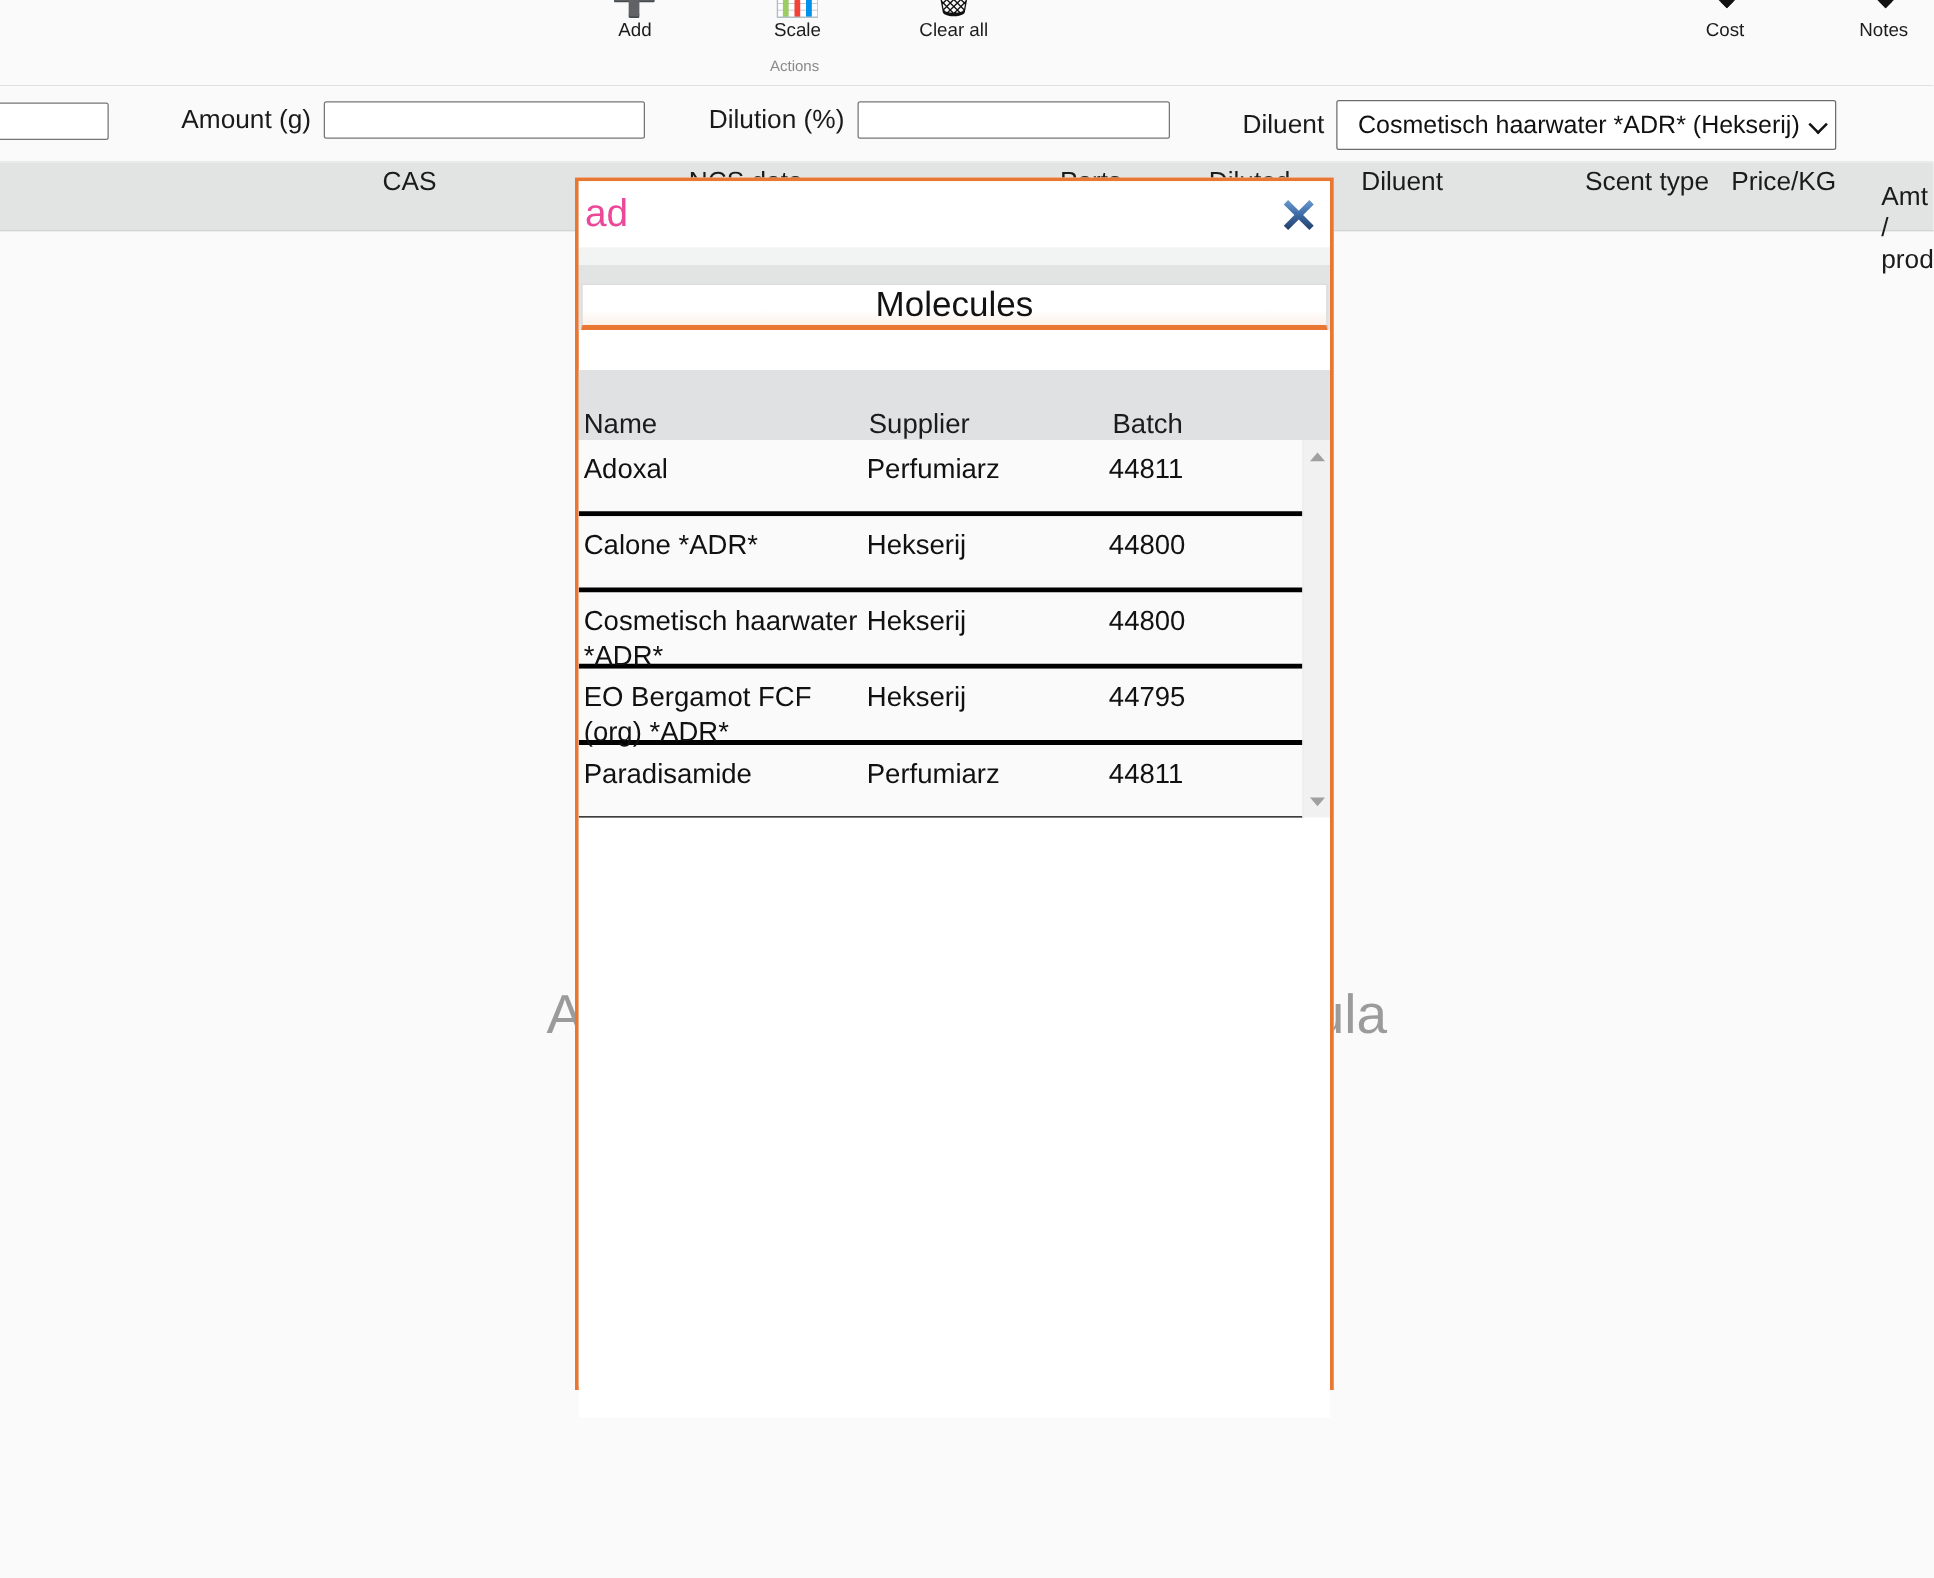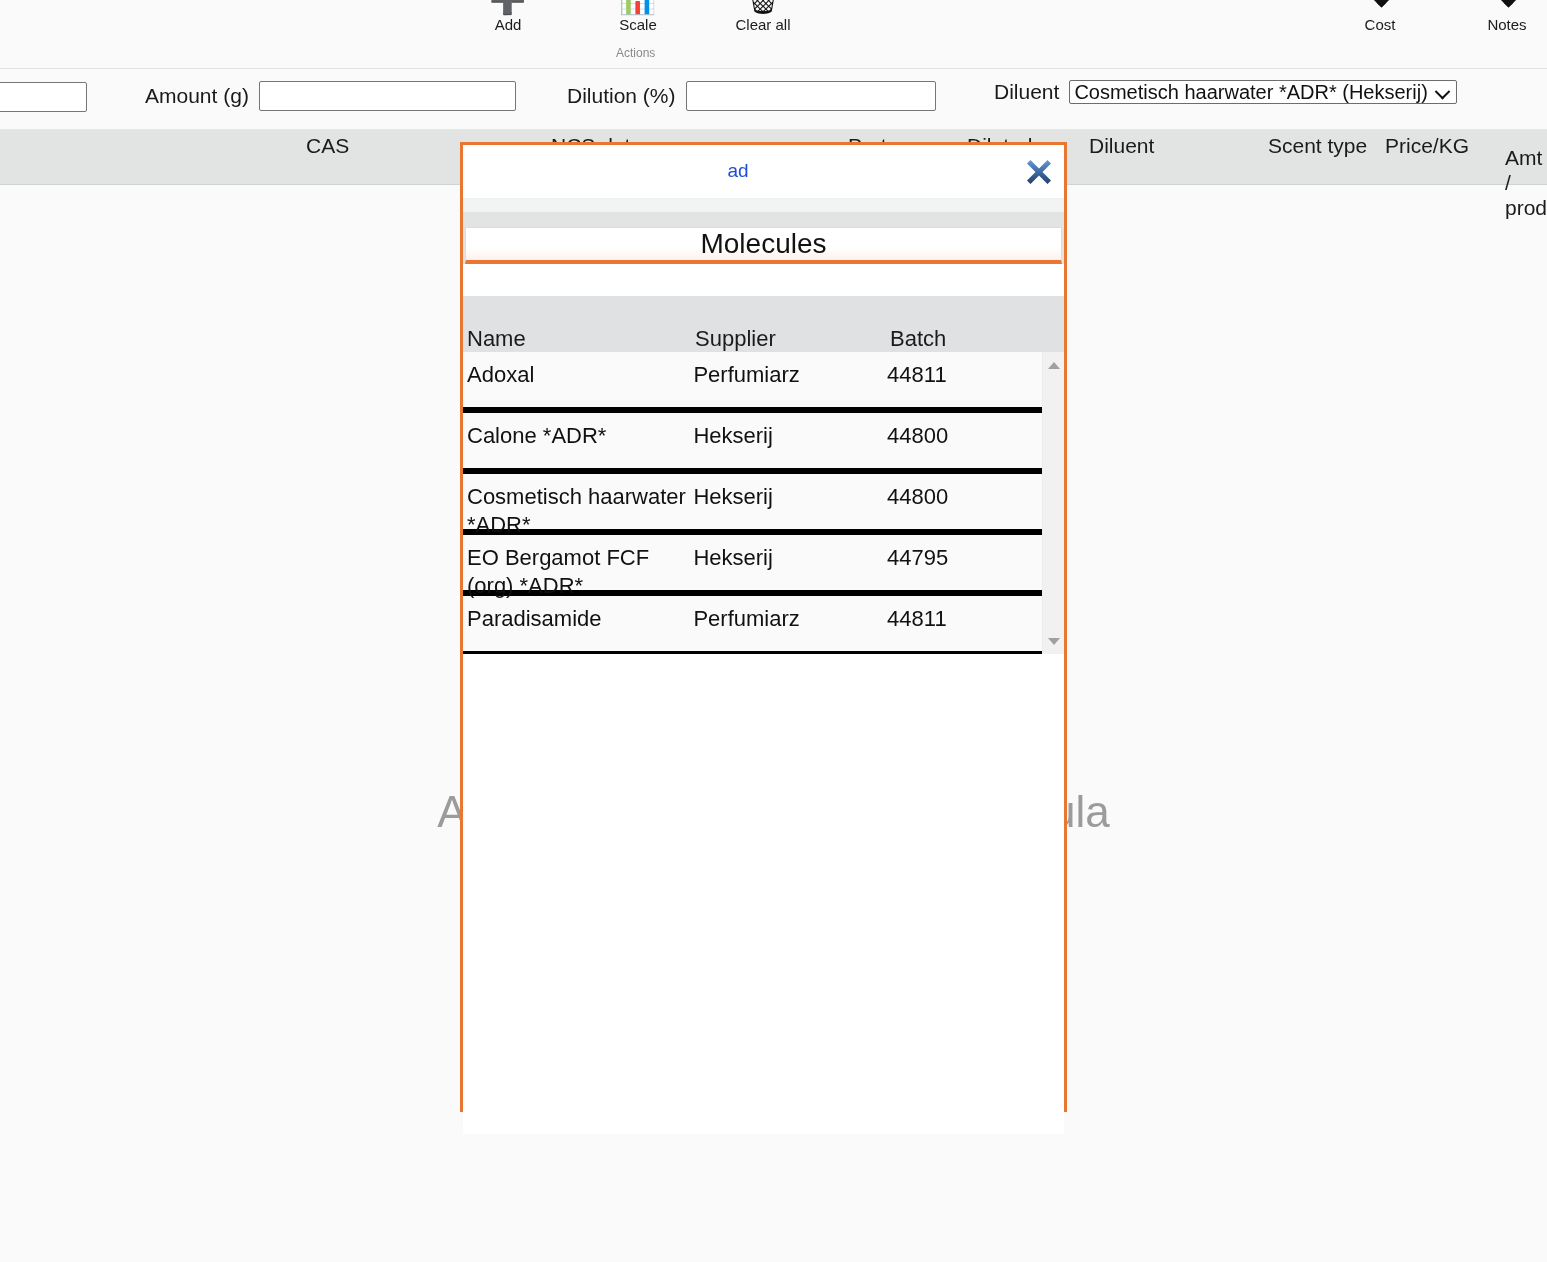--- a/index.html
+++ b/index.html
@@ -106,27 +106,27 @@
     border: 1px solid #767676;
     background: #ffffff;
     border-radius: 2px;
     font-size: 18px;
     font-family: "Liberation Sans", sans-serif;
     padding: 0 5px;
     outline: none;
   }
   .selbox {
     box-sizing: border-box;
-    height: 24px;
+    height: 40px;
     border: 1px solid #6d6d6d;
     background: #ffffff;
     border-radius: 2px;
     font-size: 20px;
     font-family: "Liberation Sans", sans-serif;
-    padding: 0 4px;
+    padding: 0 16px;
     color: #111;
     outline: none;
     -webkit-appearance: none;
     appearance: none;
     padding-right: 28px;
   }
   .selwrap { position: relative; display: inline-block; }
   .selwrap .caret {
     position: absolute;
     right: 9px; top: 50%;
@@ -184,25 +184,24 @@
     background: #ffffff;
     border-bottom: 1px solid #f0f0f0;
   }
   .popup-search-input {
     position: absolute;
     left: 3px; top: 0;
     width: 540px; height: 51px;
     border: none;
     outline: none;
     background: transparent;
-    font-size: 19px;
+    font-size: 31px;
     font-family: "Liberation Sans", sans-serif;
-    color: #1d4ed8;
+    color: #ec4899;
     padding: 0 2px;
-    text-align: center;
   }
   .close-x {
     position: absolute;
     right: 10px; top: 11px;
     width: 30px; height: 30px;
     cursor: pointer;
   }
 
   .popup-gap {
     height: 13px;
@@ -262,21 +261,21 @@
     position: absolute;
     left: 0; top: 0;
     right: 22px;
     bottom: 0;
   }
   .lrow {
     display: flex;
     align-items: flex-start;
     padding-top: 9px;
     box-sizing: border-box;
-    border-bottom: 6px solid #000000;
+    border-bottom: 4px solid #000000;
     background: #fafafa;
     cursor: pointer;
   }
   .lrow .cell {
     font-size: 22px;
     color: #111;
     line-height: 28px;
   }
   .lrow.h1 { height: 61px; }
   .lrow.h2 { height: 61px; }

